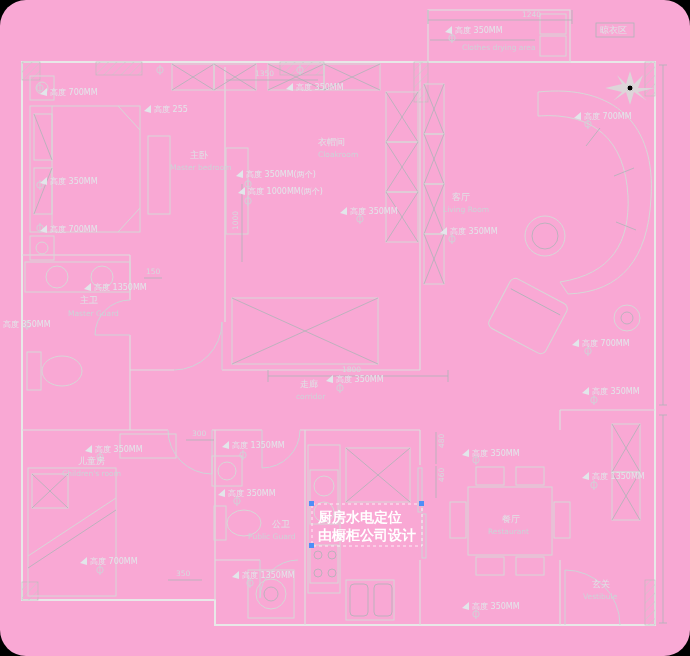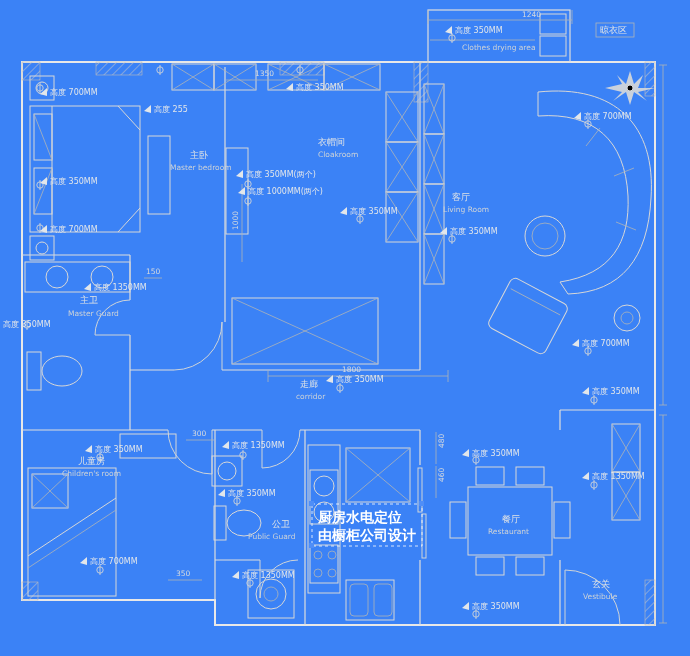--- a/index.html
+++ b/index.html
@@ -1,17 +1,17 @@
 <!DOCTYPE html>
 <html><head>
 <meta charset="utf-8">
 <style>
   html,body{margin:0;padding:0;background:#000;}
-  .canvas{position:relative;width:690px;height:656px;background:#3b82f6;overflow:hidden;
-          font-family:"DejaVu Sans",sans-serif;}
+  .canvas{position:relative;width:690px;height:656px;background:#f9a8d4;overflow:hidden;
+          font-family:"DejaVu Sans",sans-serif;border-radius:26px;}
   svg{position:absolute;left:0;top:0;}
   svg text{font-family:"DejaVu Sans",sans-serif;fill:#dfe3e6;}
   .zh{font-size:9px;}
   .en{font-size:7.5px;fill:#cdd3d8;}
   .ann{font-size:8px;fill:#e2e6ea;}
   .dim{font-size:7.5px;fill:#d6dade;}
   .wall{stroke:#e8e8e8;stroke-width:2;fill:none;}
   .iwall{stroke:#dedede;stroke-width:1.2;fill:none;}
   .furn{stroke:#d7d7d7;stroke-width:1;fill:none;}
   .thin{stroke:#aeb4b8;stroke-width:0.8;fill:none;}

